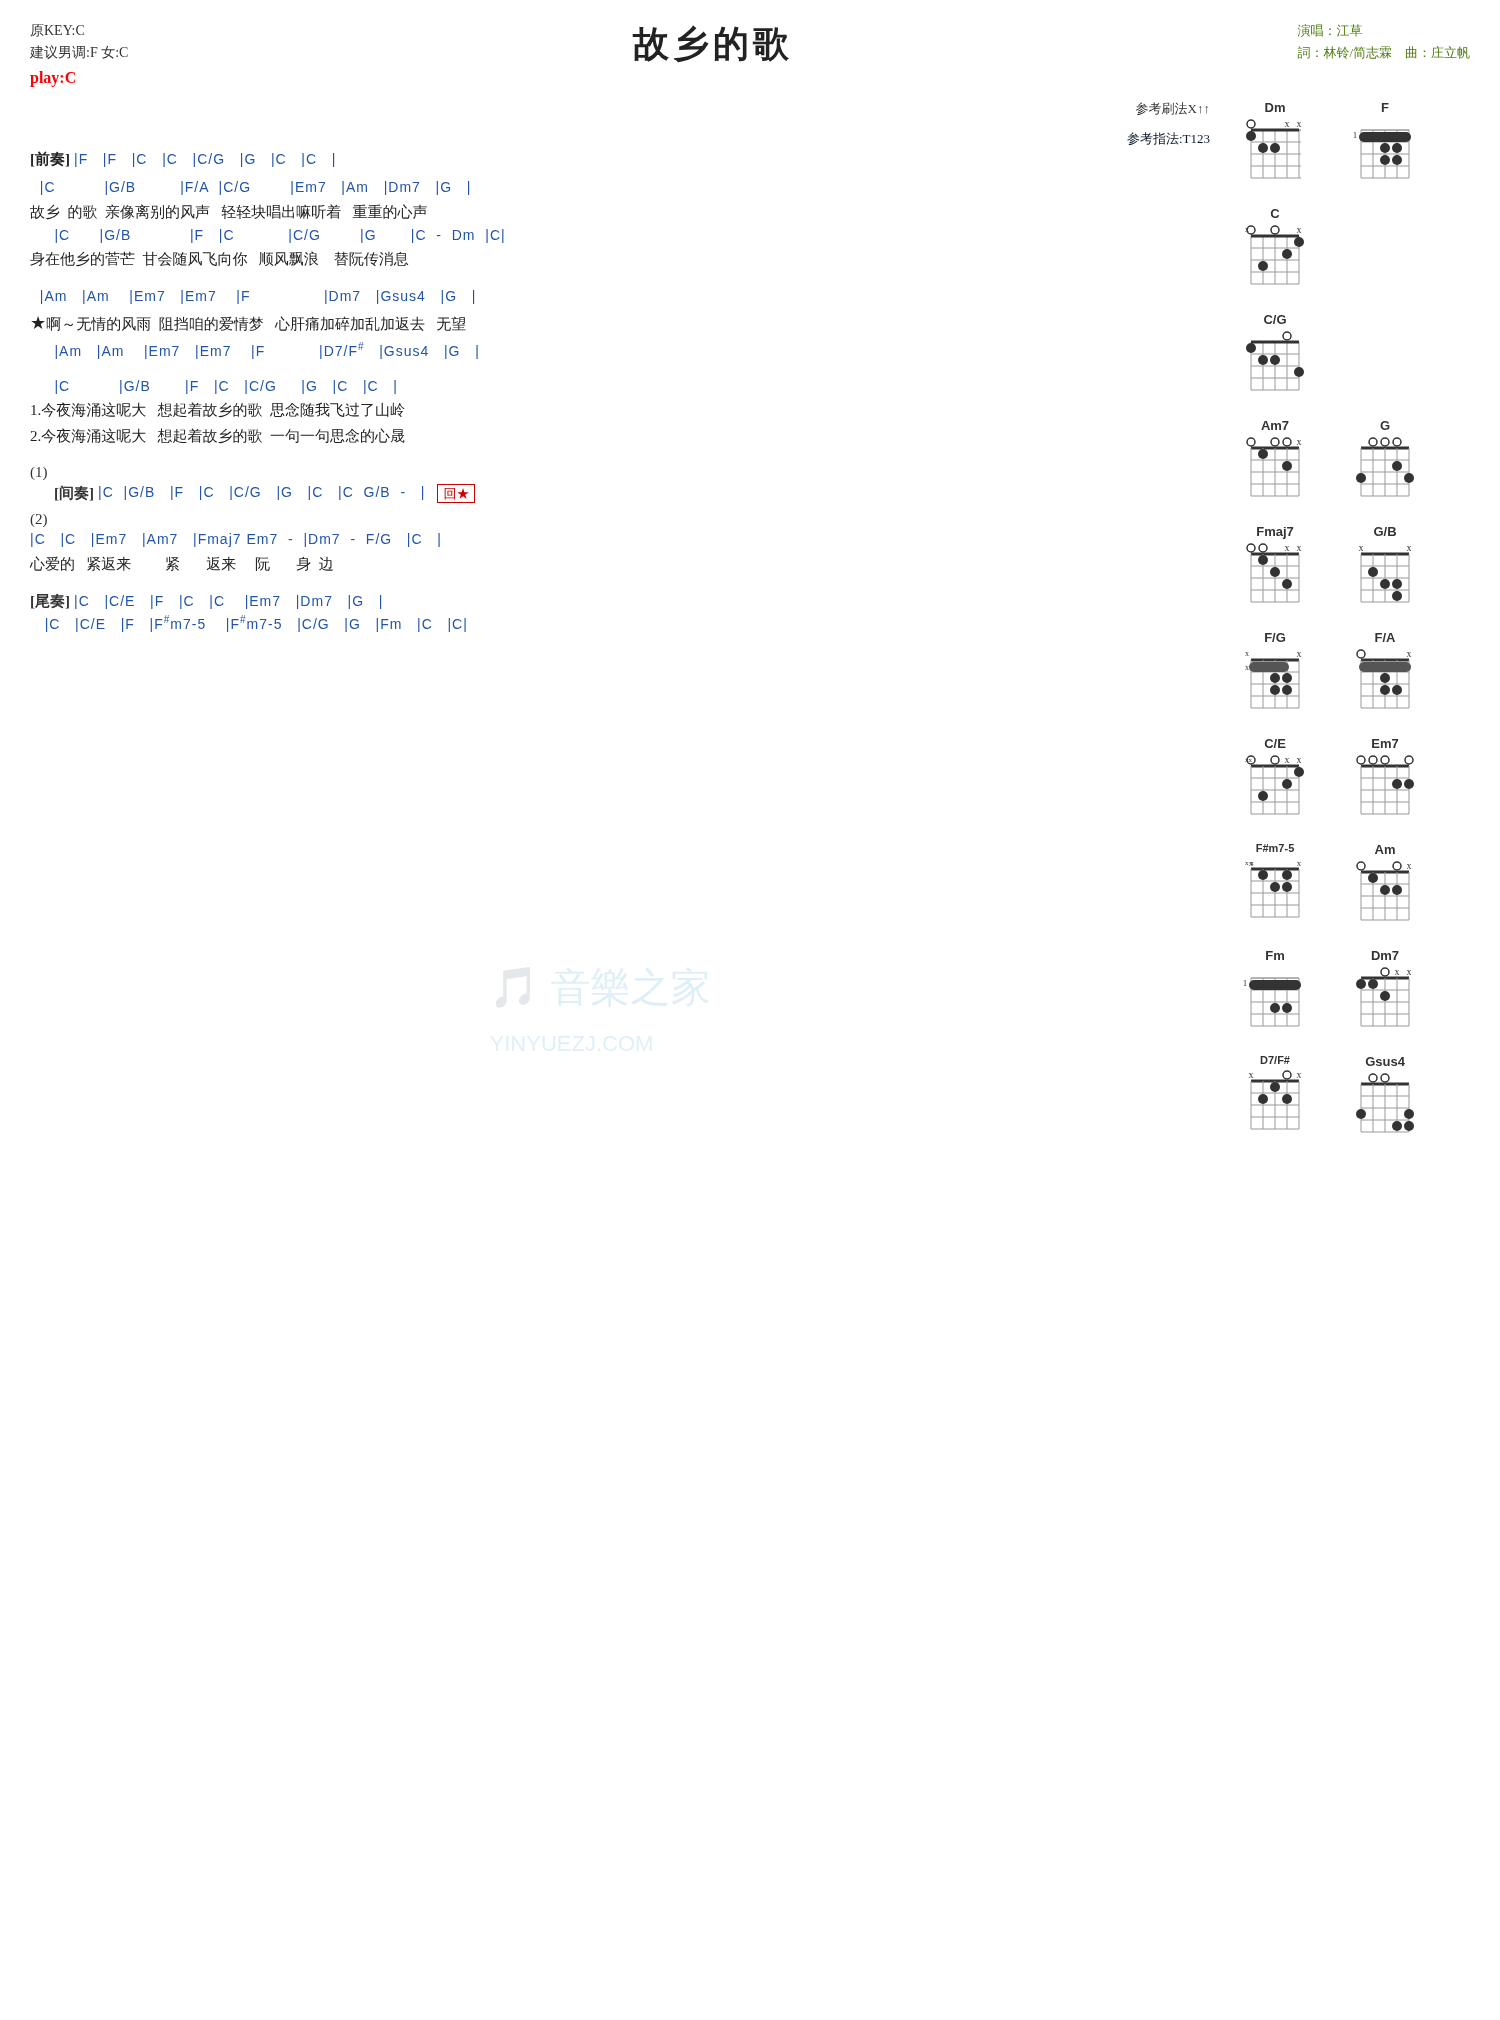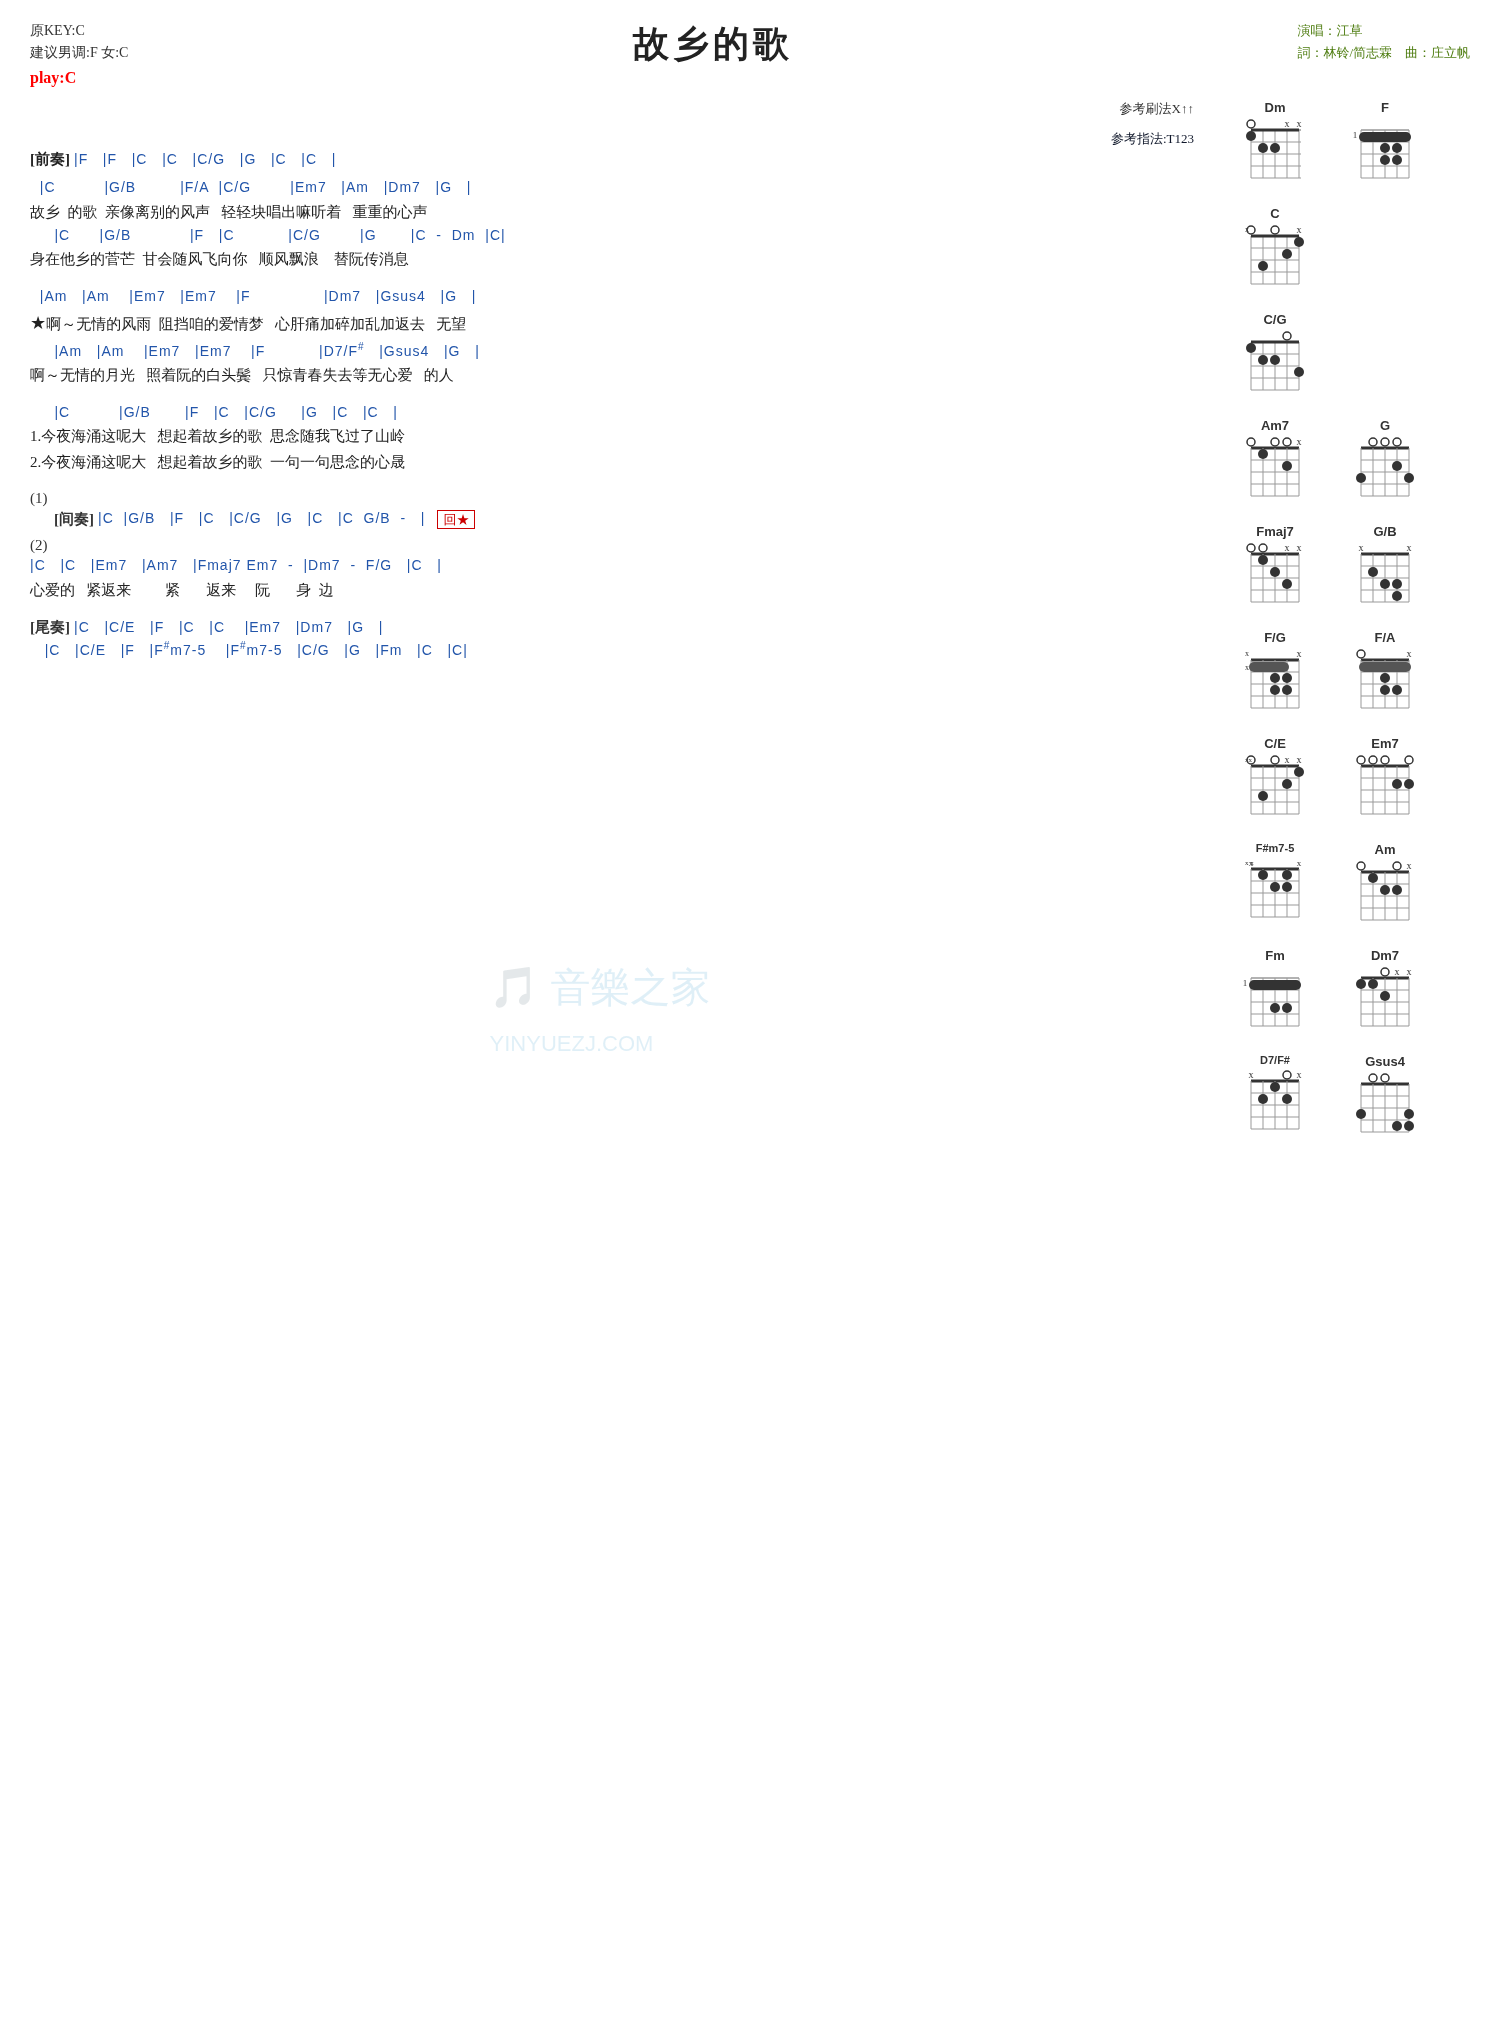--- a/index.html
+++ b/index.html
@@ -47,21 +47,21 @@
     .header-right {
       font-size: 13px;
       color: #4d7c0f;
       line-height: 1.7;
       text-align: left;
     }
 
     
     .main-layout {
       display: flex;
-      gap: 16px;
+      gap: 0;
     }
     .score-content {
       flex: 1;
       padding-right: 20px;
     }
     .chord-diagrams {
       width: 240px;
       flex-shrink: 0;
     }
     .chord-line {
@@ -192,23 +192,20 @@
       <div class="score-block">
         <div class="chord-line">  |Am   |Am    |Em7   |Em7    |F               |Dm7   |Gsus4   |G   |</div>
       </div>
       <div class="score-block">
         <div class="lyrics-line"><span style="font-size:18px;">★</span>啊～无情的风雨  阻挡咱的爱情梦   心肝痛加碎加乱加返去   无望</div>
       </div>
 
       <div class="score-block">
         <div class="chord-line">     |Am   |Am    |Em7   |Em7    |F           |D7/F<sup style="font-size:10px;">#</sup>   |Gsus4   |G   |</div>
       </div>
-      <div class="score-block">
-        <div class="lyrics-line">啊～无情的月光   照着阮的白头鬓   只惊青春失去等无心爱   的人</div>
-      </div>
 
       <div class="section-gap"></div>
 
       <div class="score-block">
         <div class="chord-line">     |C          |G/B       |F   |C   |C/G     |G   |C   |C   |</div>
       </div>
 
       <div class="score-block">
         <div class="lyrics-line">1.今夜海涌这呢大   想起着故乡的歌  思念随我飞过了山岭</div>
       </div>

